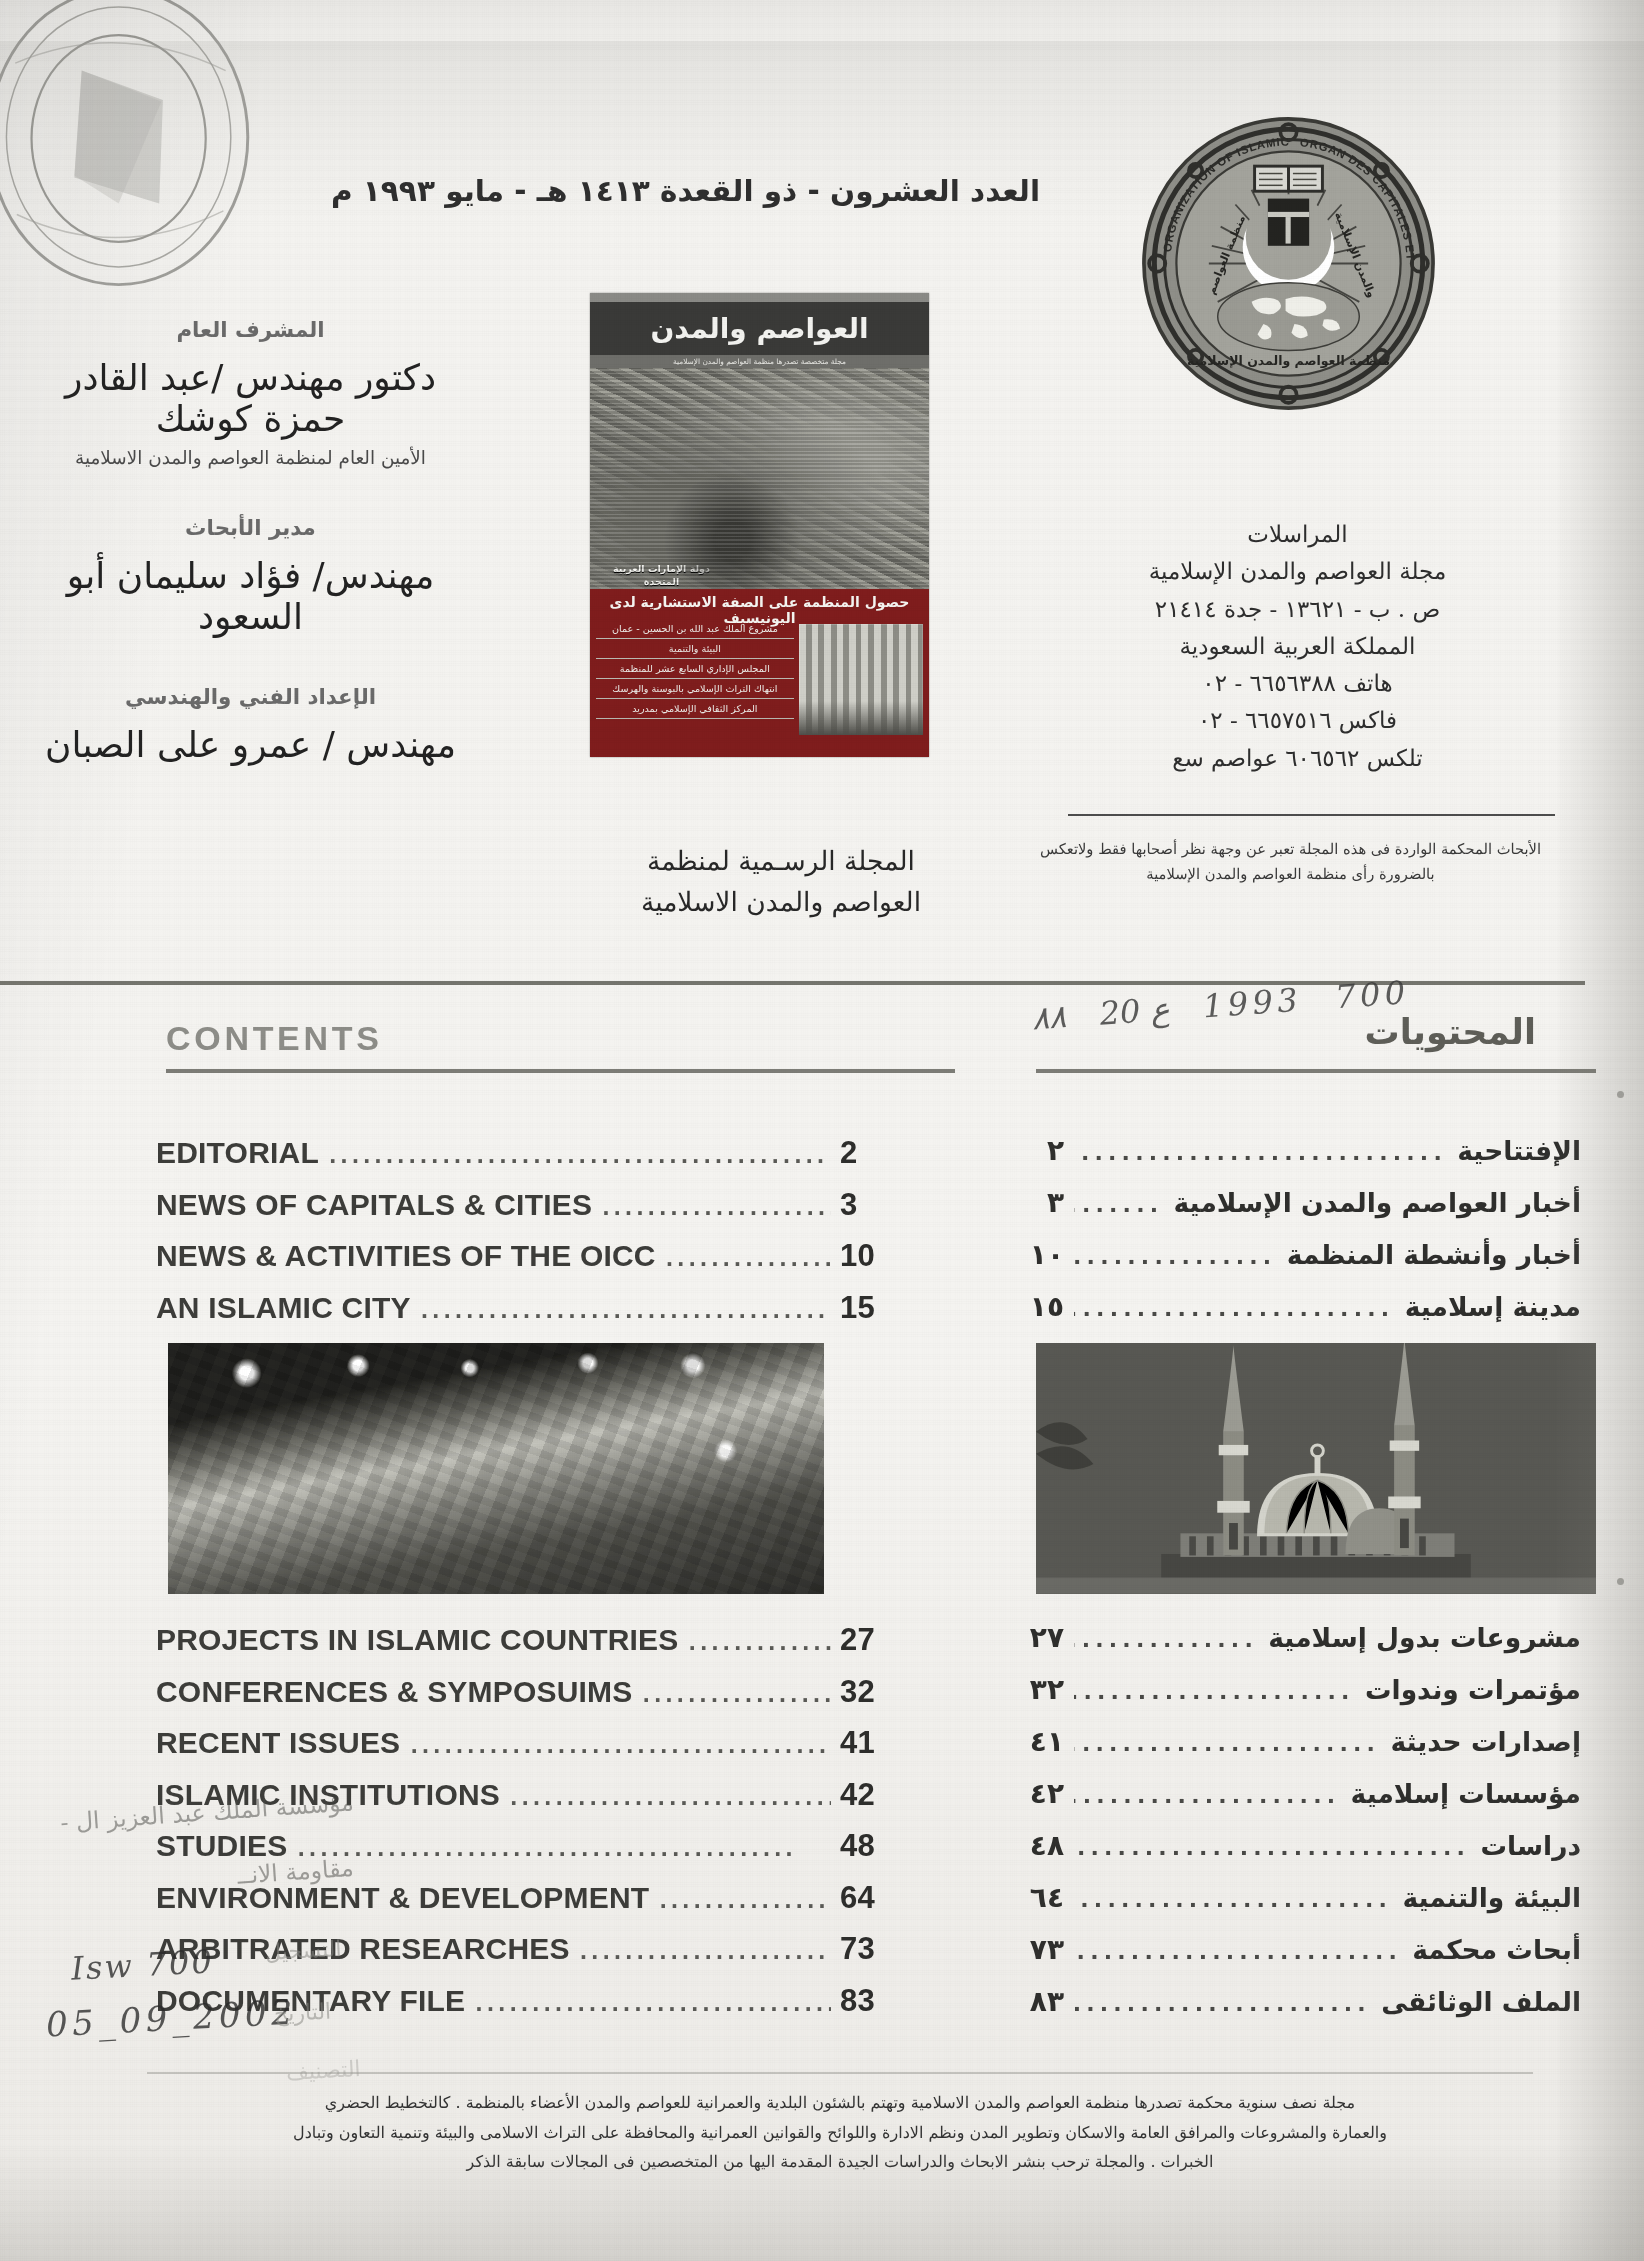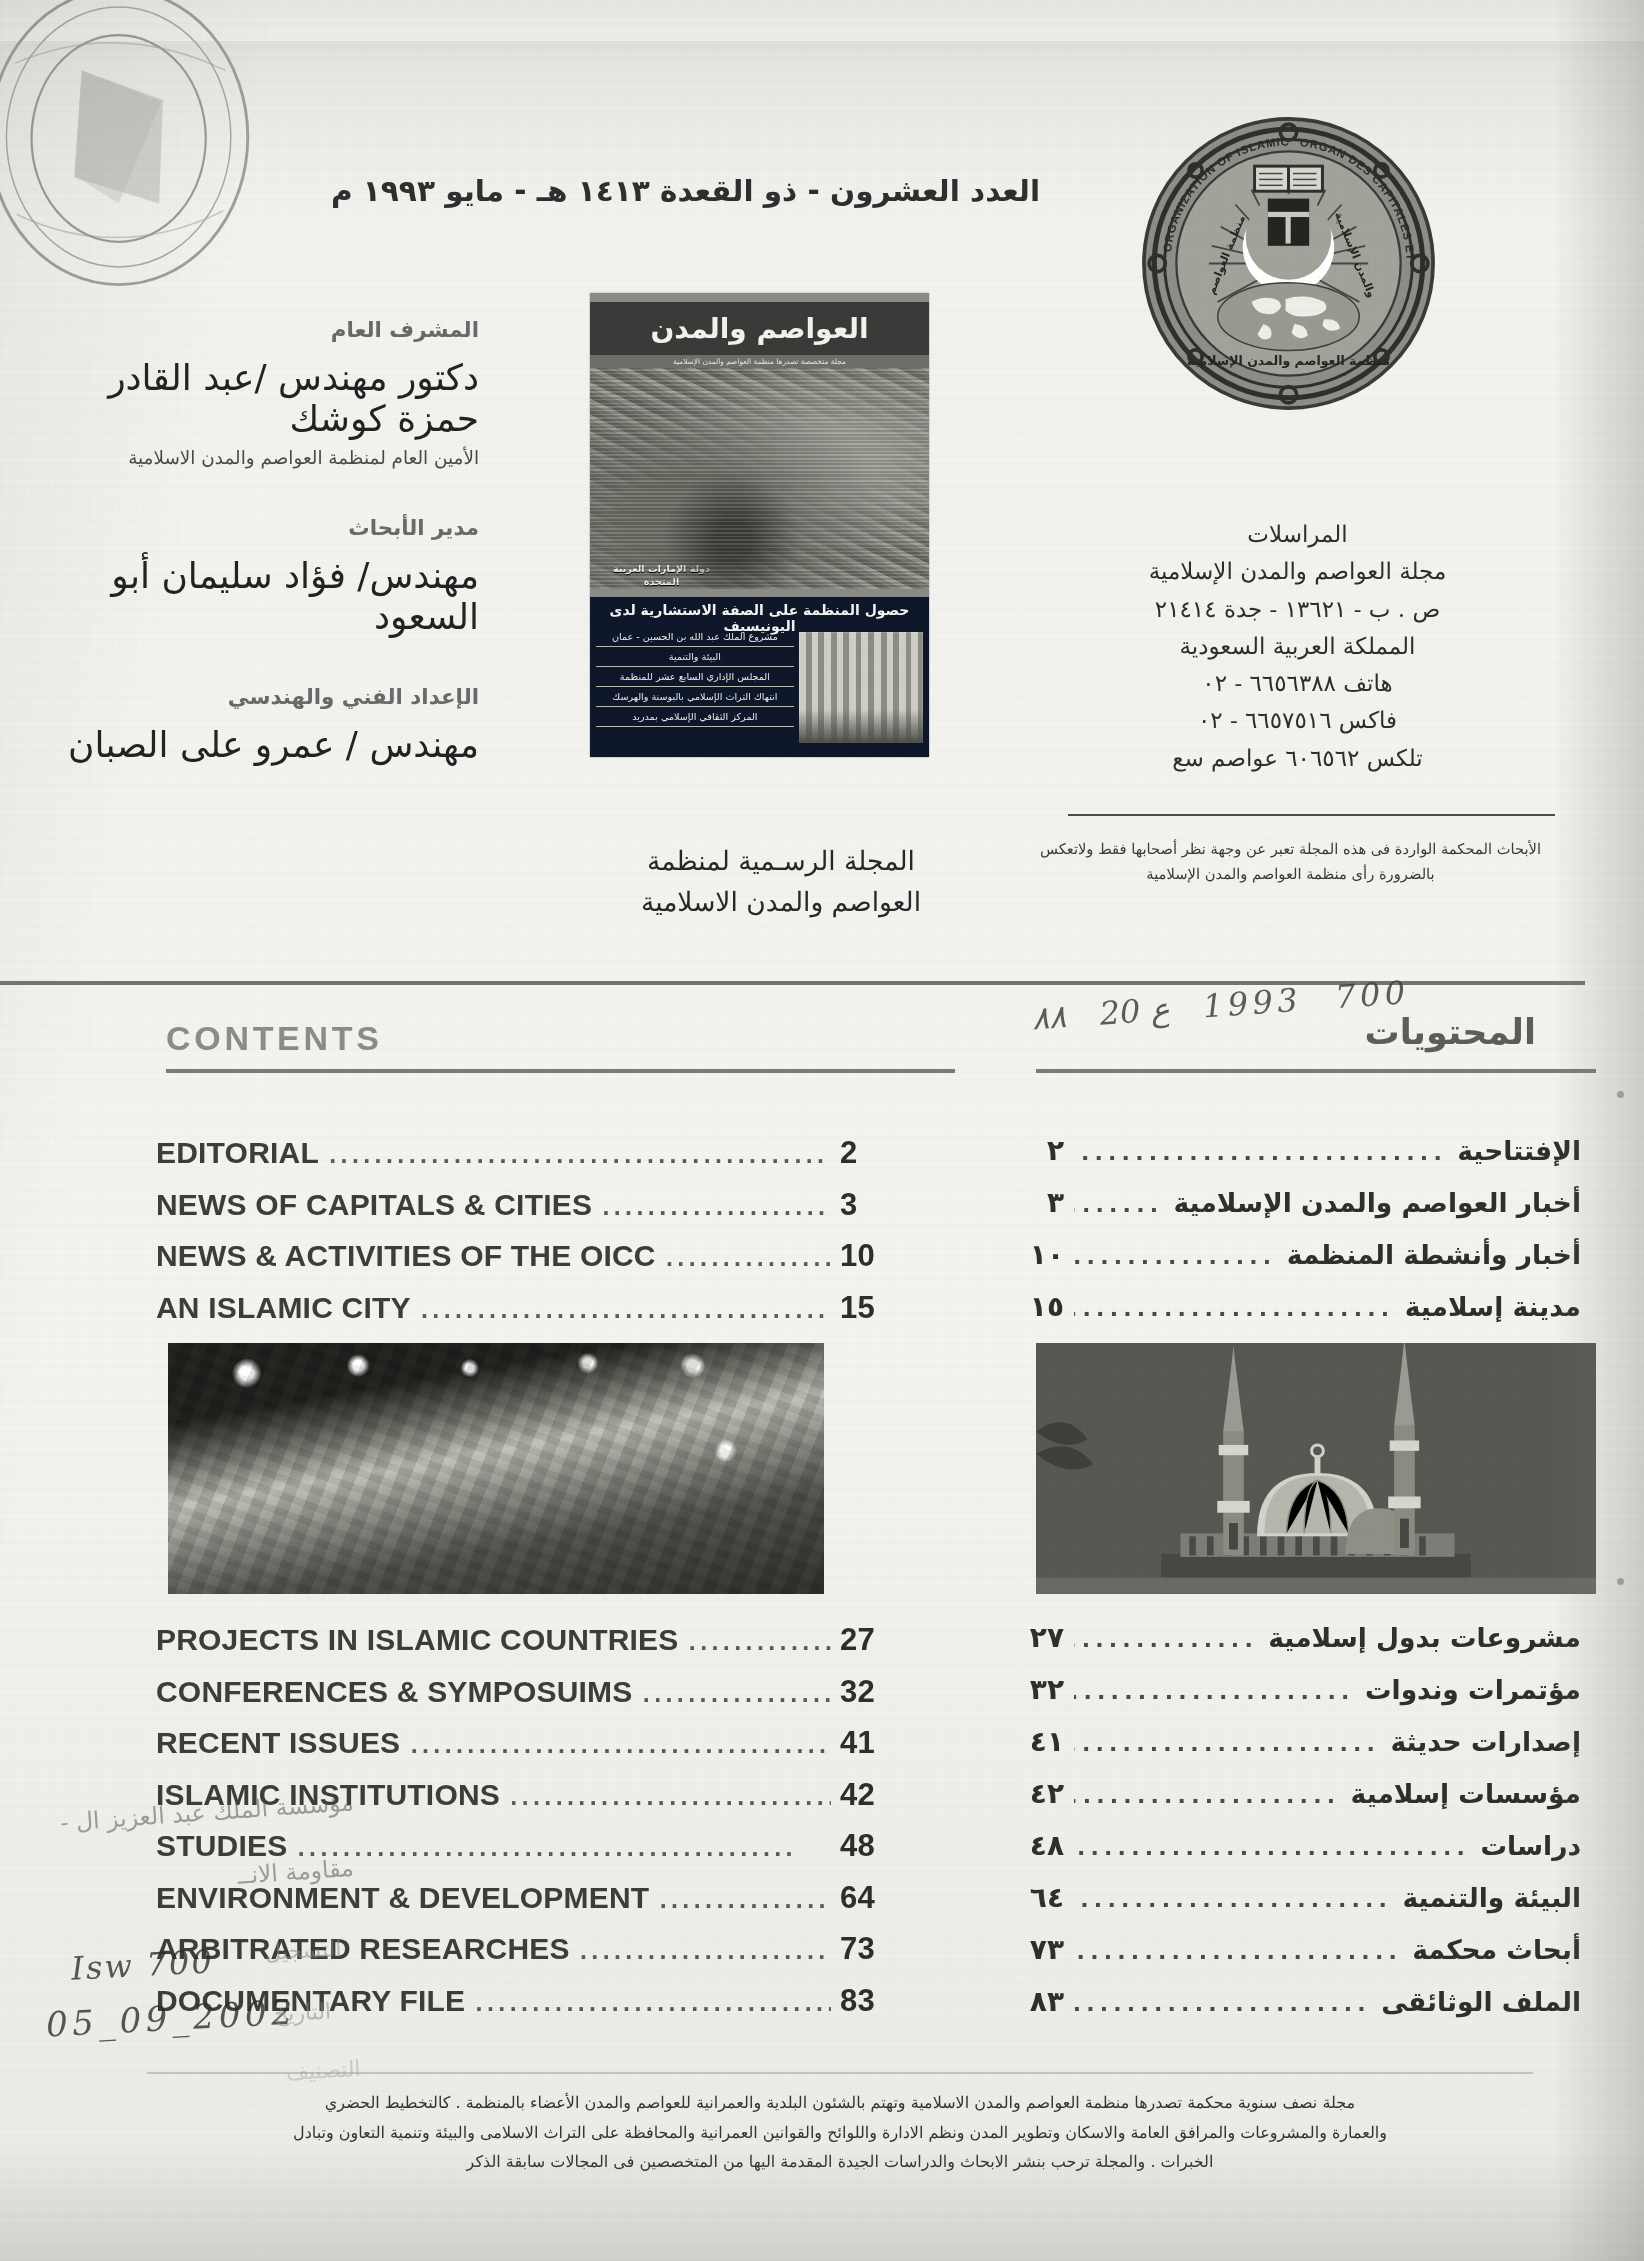--- a/index.html
+++ b/index.html
@@ -51,21 +51,21 @@
     text-align:center; direction:rtl;
     font-family:"DejaVu Sans", sans-serif;
     font-size:29.5px; font-weight:bold; letter-spacing:0px;
     color:#2f2f2f;
   }
 
   
   .emblem { position:absolute; left:1141px; top:116px; width:295px; height:295px; }
 
   
-  .mast { position:absolute; left:22px; top:317px; width:457px; text-align:right; direction:rtl; }
+  .mast { position:absolute; left:22px; top:317px; width:457px; text-align:center; direction:rtl; }
   .mast .role {
     font-family:"DejaVu Sans", sans-serif;
     font-size:21.4px; font-weight:bold; color:#6a6a6a; letter-spacing:1.5px;
     margin-bottom:14.7px;
   }
   .mast .name {
     font-family:"DejaVu Sans", sans-serif;
     font-size:36px; font-weight:normal; color:#232323; letter-spacing:0px;
   }
   .mast .sub {
@@ -102,21 +102,21 @@
     content:""; position:absolute; inset:0;
     background:
       repeating-linear-gradient(0deg, rgba(255,255,255,.10) 0 1.5px, rgba(0,0,0,.10) 1.5px 3.7px),
       radial-gradient(circle at 42% 78%, rgba(30,30,28,.55) 0 7%, rgba(0,0,0,0) 26%);
   }
   .cover-uae {
     position:absolute; left:16px; bottom:0px; width:111px; text-align:center;
     color:#f0f0ec; direction:rtl; font-family:"DejaVu Sans", sans-serif;
     font-size:9.6px; font-weight:bold; line-height:1.35; text-shadow:0 0.7px 0.7px #000;
   }
-  .cover-lower { position:absolute; left:0; right:0; top:296px; bottom:0; background:#0f172a;margin-top:8px; }
+  .cover-lower { position:absolute; left:0; right:0; top:296px; bottom:0; background:#7f1d1d; }
   .cover-head {
     direction:rtl; color:#f4f4f0; font-family:"DejaVu Sans", sans-serif;
     font-weight:bold; font-size:14px; text-align:center; padding:5.2px 5.9px 2.9px 5.9px;
     letter-spacing:-0.4px;
   }
   .cover-list { position:absolute; left:5.9px; top:29.5px; width:198px; direction:rtl; }
   .cover-list div {
     color:#eeeeea; font-family:"DejaVu Sans", sans-serif; font-size:9.6px;
     font-weight:normal; text-align:center; border-bottom:0.7px solid #b9b9b2;
     padding:4.4px 1.5px 3.7px 1.5px; letter-spacing:-0.2px;

